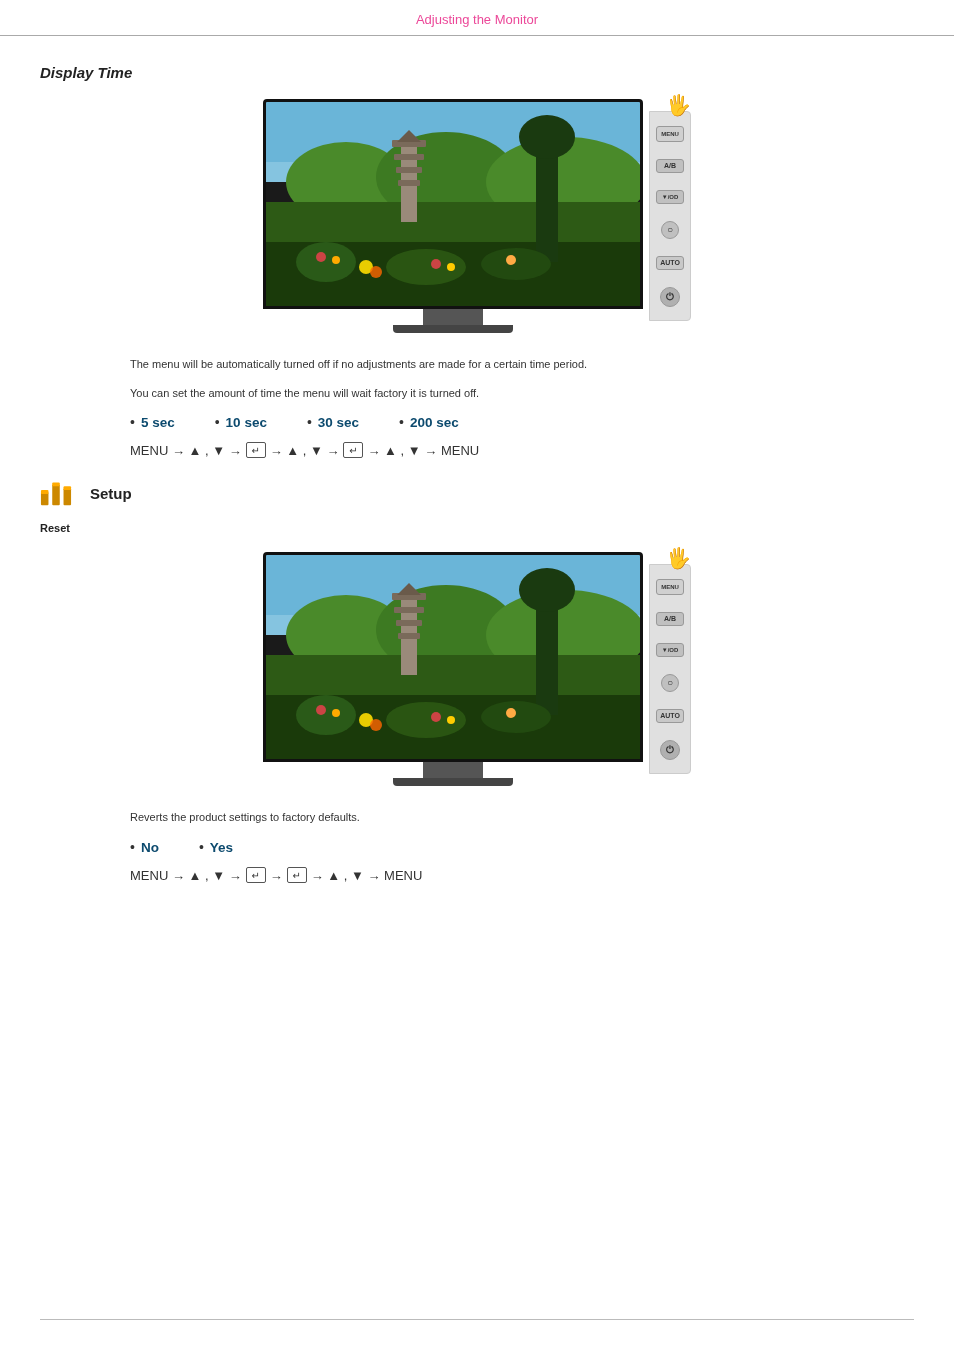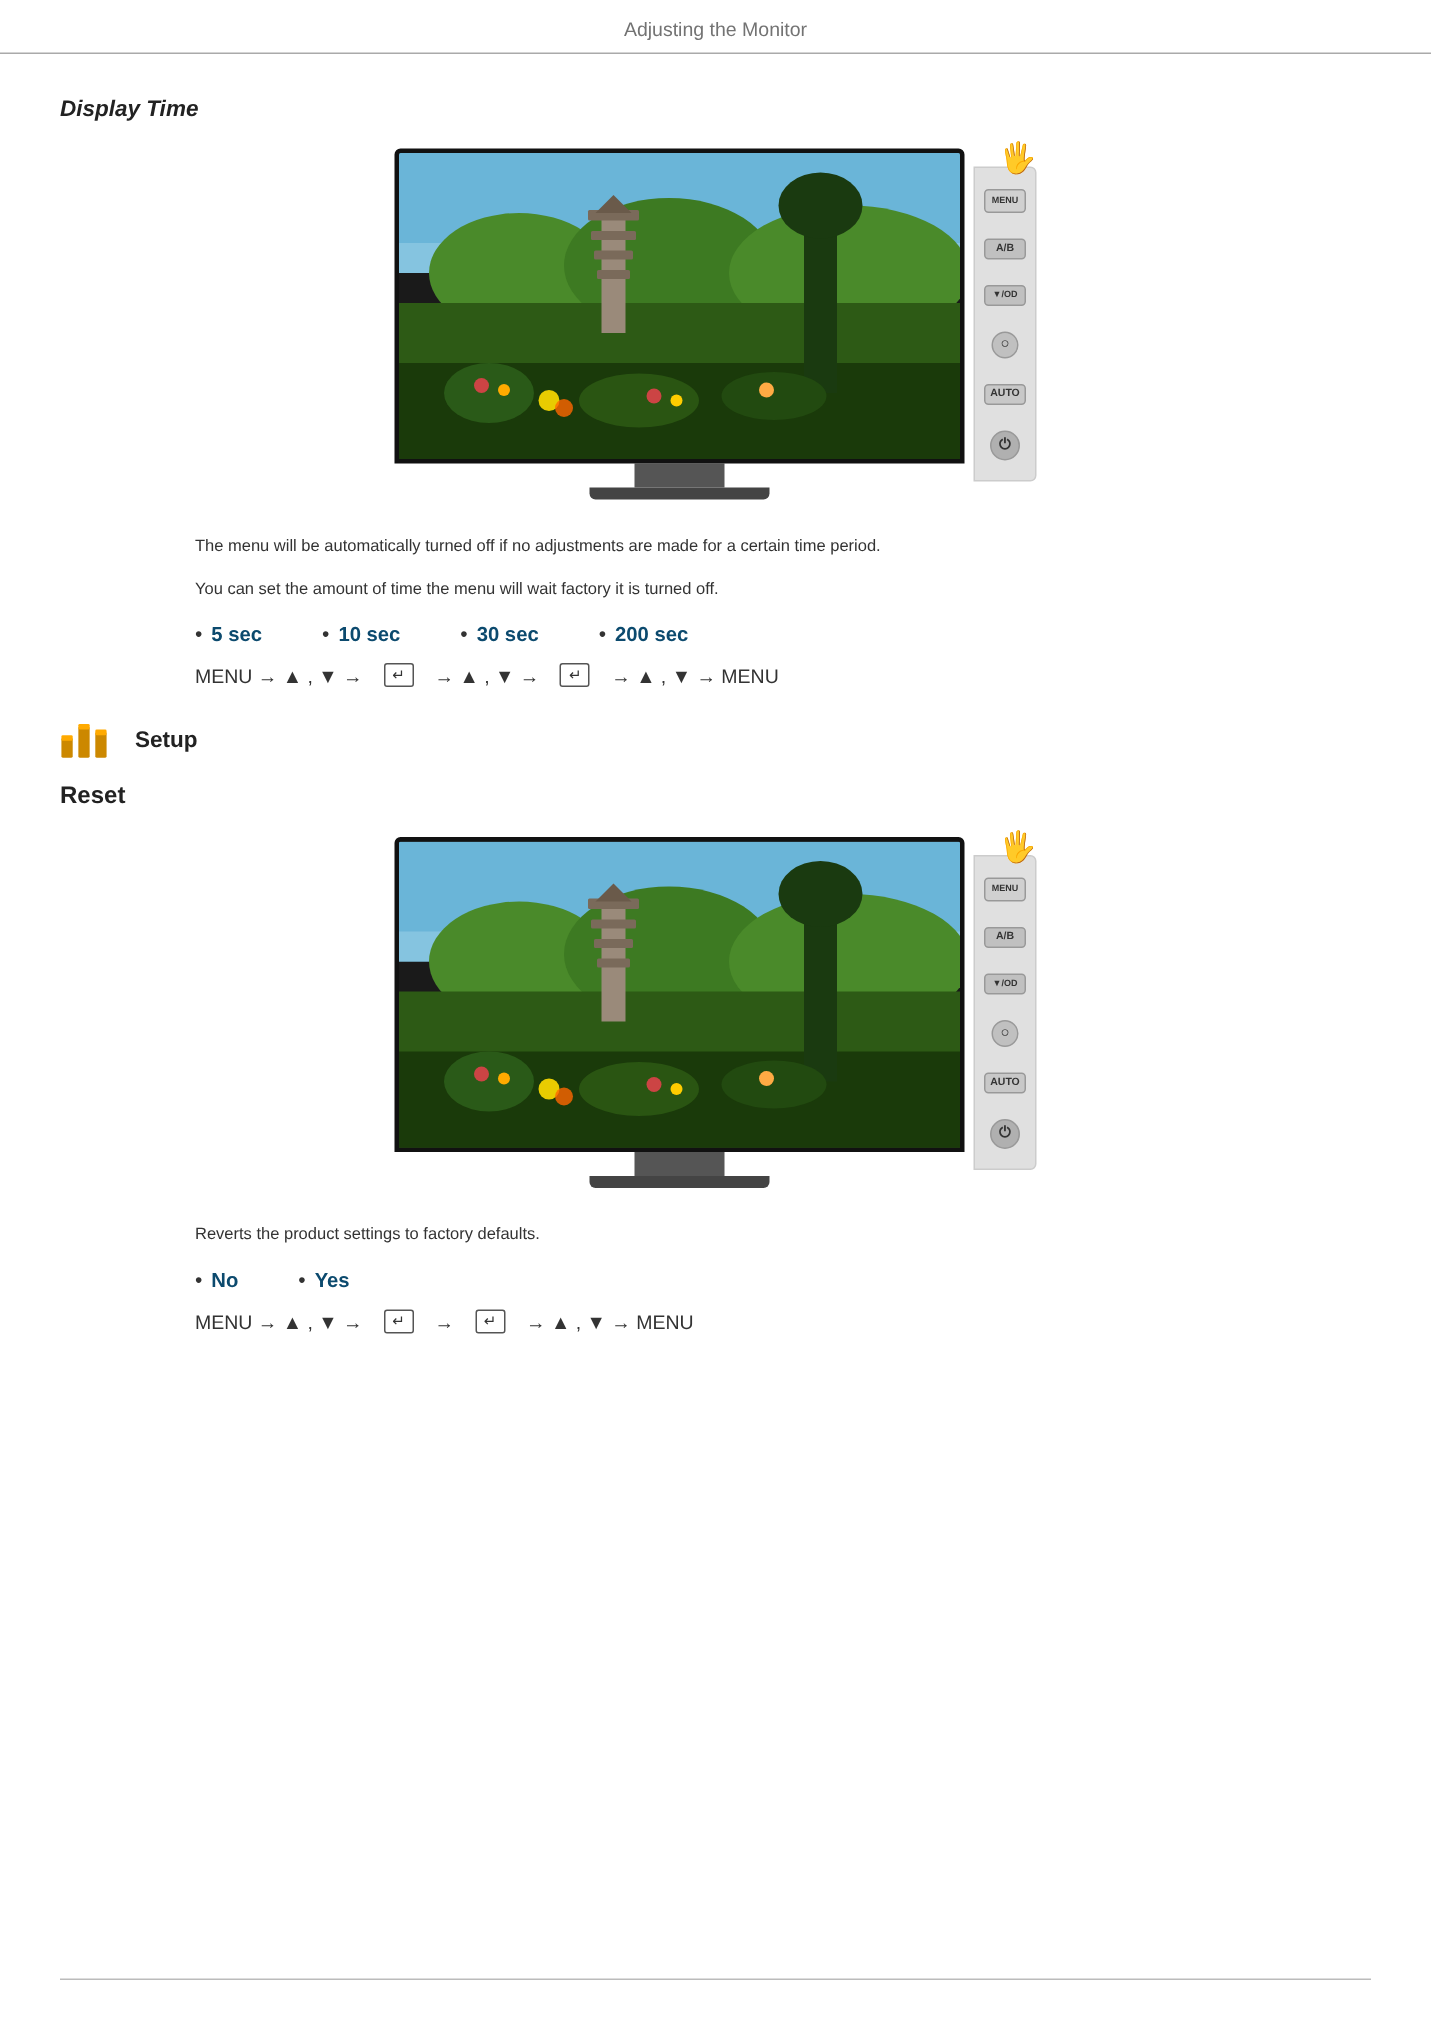--- a/index.html
+++ b/index.html
@@ -8,21 +8,21 @@
       font-size: 14px;
       background: #ffffff;
       color: #222;
       width: 954px;
       min-height: 1350px;
       position: relative;
     }
 
     .page-title {
       text-align: center;
-      color: #737373;
+      color: #ec4899;
       font-size: 13px;
       padding: 12px 40px 8px;
       border-bottom: 1px solid #aaa;
       margin-bottom: 28px;
     }
 
     .section-title {
       font-weight: bold;
       font-size: 15px;
       margin: 0 40px 18px;
@@ -156,21 +156,21 @@
     .bold-val {
       font-weight: bold;
     }
 
     .menu-path {
       margin: 8px 130px 22px;
       font-size: 13px;
       color: #333;
       display: flex;
       align-items: center;
-      gap: 13px;
+      gap: 3px;
       flex-wrap: wrap;
     }
 
     .menu-path span {
       display: inline-flex;
       align-items: center;
     }
 
     .enter-box {
       display: inline-flex;
@@ -200,21 +200,21 @@
       align-items: flex-end;
     }
 
     .setup-title {
       font-weight: bold;
       font-size: 15px;
     }
 
     .sub-section-title {
       font-weight: bold;
-      font-size: 16px;
+      font-size: 11px;
       margin: 0 40px 18px;
     }
   </style>
 </head>
 <body>
 
 <div class="page-title">
   <span>Adjusting the Monitor</span>
 </div>
 

